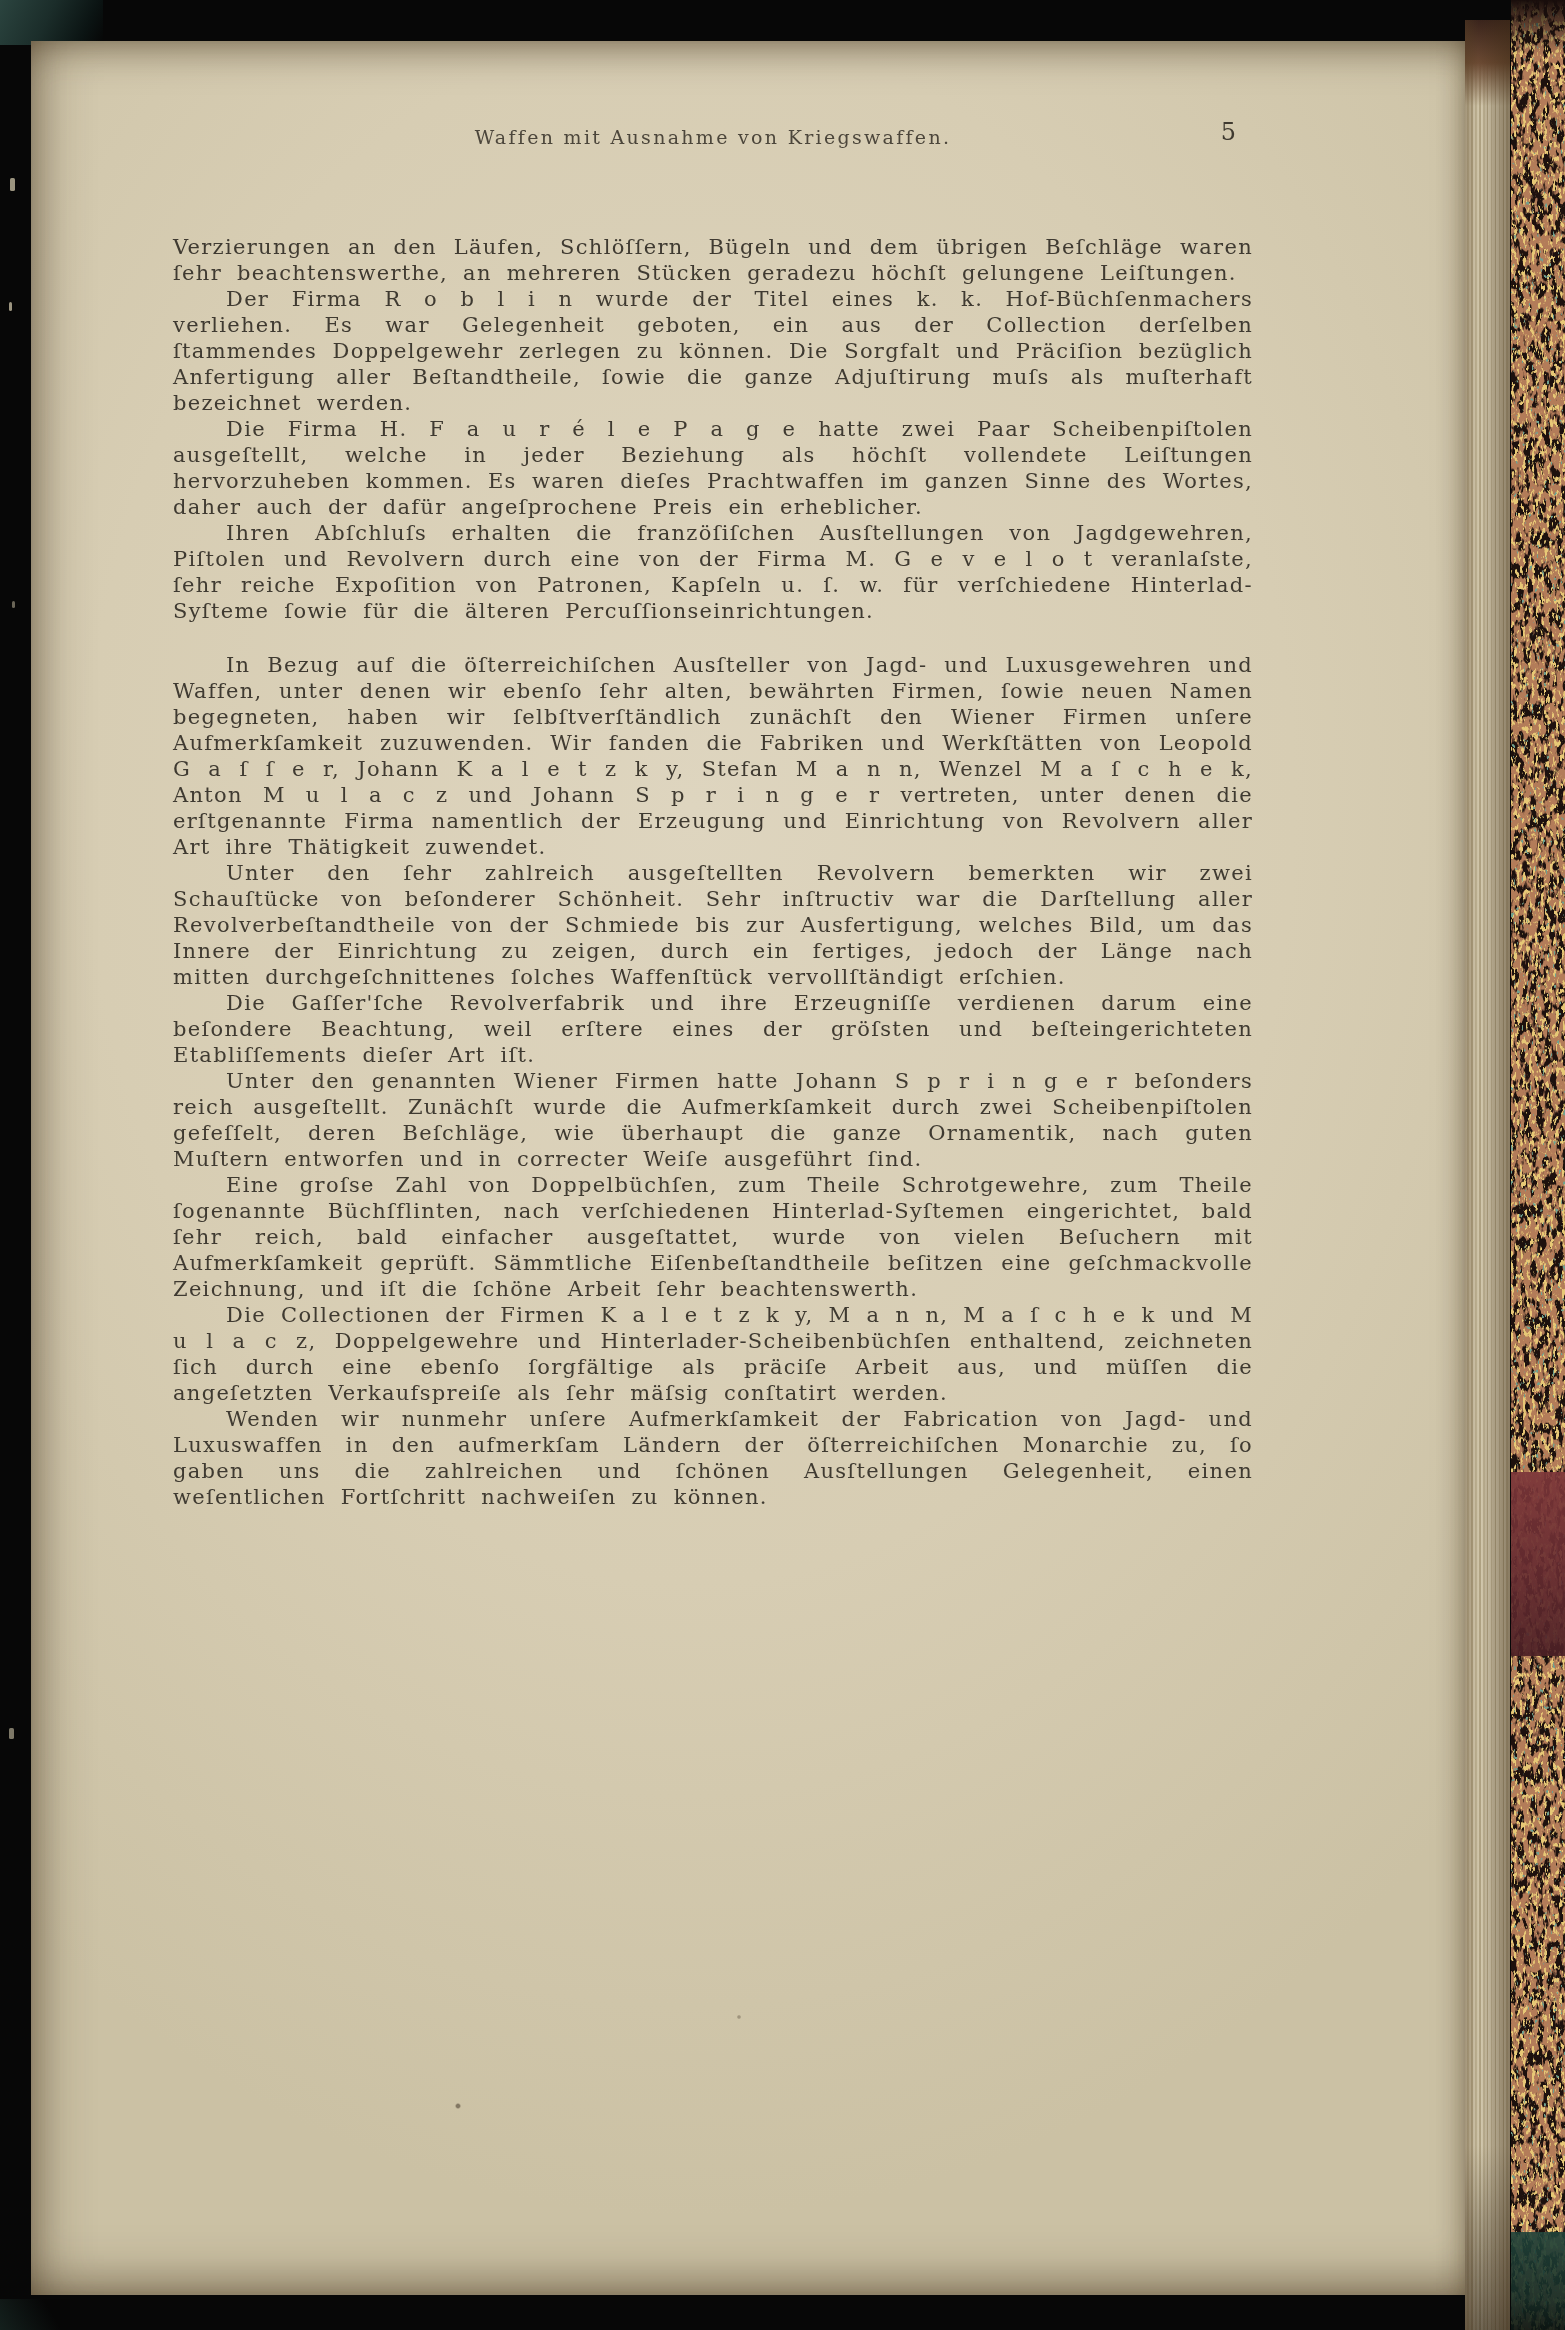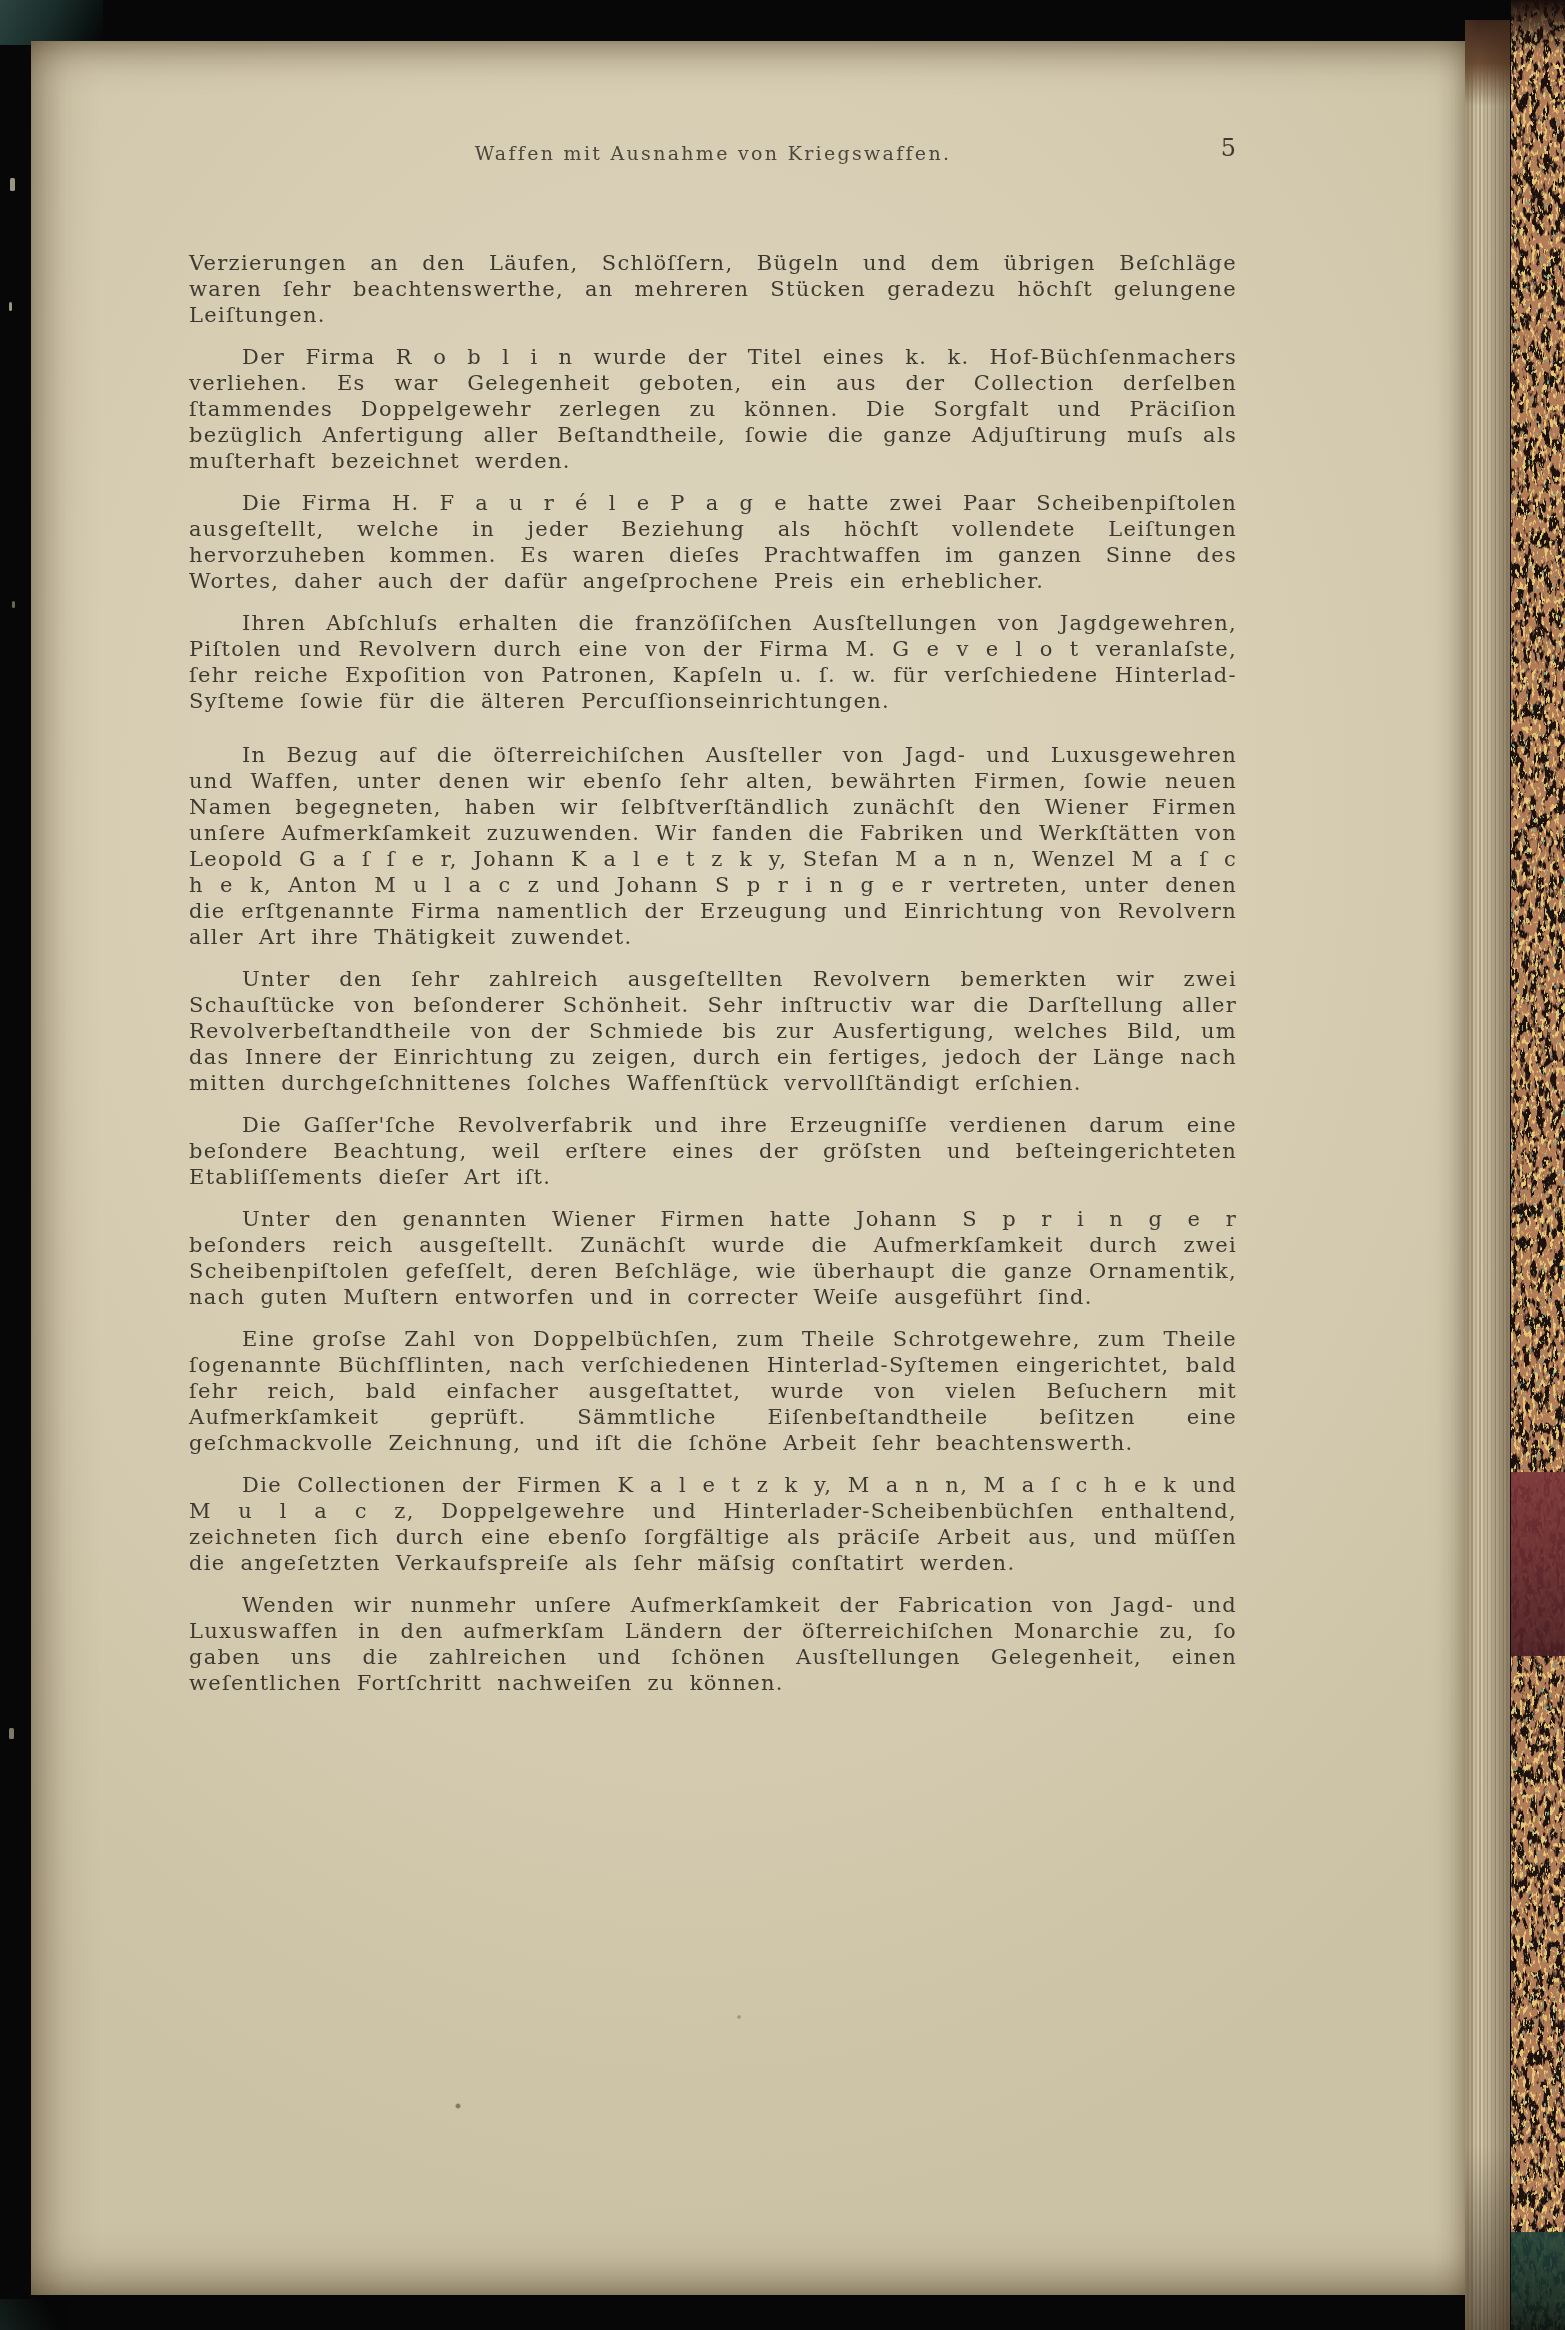--- a/index.html
+++ b/index.html
@@ -33,33 +33,33 @@
       radial-gradient(circle 2.3px at 427px 2065px, rgba(70,58,44,.55) 0 1.6px, rgba(70,58,44,0) 3.1px),
       radial-gradient(circle 1.6px at 708px 1976px, rgba(70,58,44,.35) 0 1.2px, rgba(70,58,44,0) 2.3px),
       radial-gradient(ellipse 1096px 1409px at 46% 34%, #ded5bf 0%, #d7cdb3 55%, #cbc1a4 100%);
     box-shadow:
       inset 0 25px 43px -22px rgba(55,38,16,.55),
       inset 33px 0 59px -30px rgba(55,38,16,.48),
       inset -12.5px 0 25px -12.5px rgba(66,48,26,.35),
       inset 0 -34px 51px -25px rgba(55,38,16,.5);
   }
 
-  .text-column{position:absolute;left:142px;top:101px;width:1080px;}
+  .text-column{position:absolute;left:142px;top:85px;width:1080px;}
 
   .head-row{position:relative;height:31px;}
   .running-header{
     text-align:center;font-size:19px;letter-spacing:2.3px;color:#4c463b;
   }
   .page-number{
     position:absolute;right:17px;top:-7.8px;font-size:24px;color:#3f3a30;
   }
 
   .text-content{margin-top:77px;color:#3f3a31;}
   .text-content p{
-    margin:16px;font-size:21px;line-height:26px;
+    margin:0;font-size:21px;line-height:26px;
     letter-spacing:1.3px;word-spacing:7px;
     text-align:justify;text-indent:53px;
   }
   .text-content p.first{text-indent:0;}
   .text-content p.gap{margin-top:28px;}
 
   
   .page-edges{
     position:absolute;left:1465px;top:20.4px;width:45px;height:2310px;
     background:repeating-linear-gradient(90deg,

